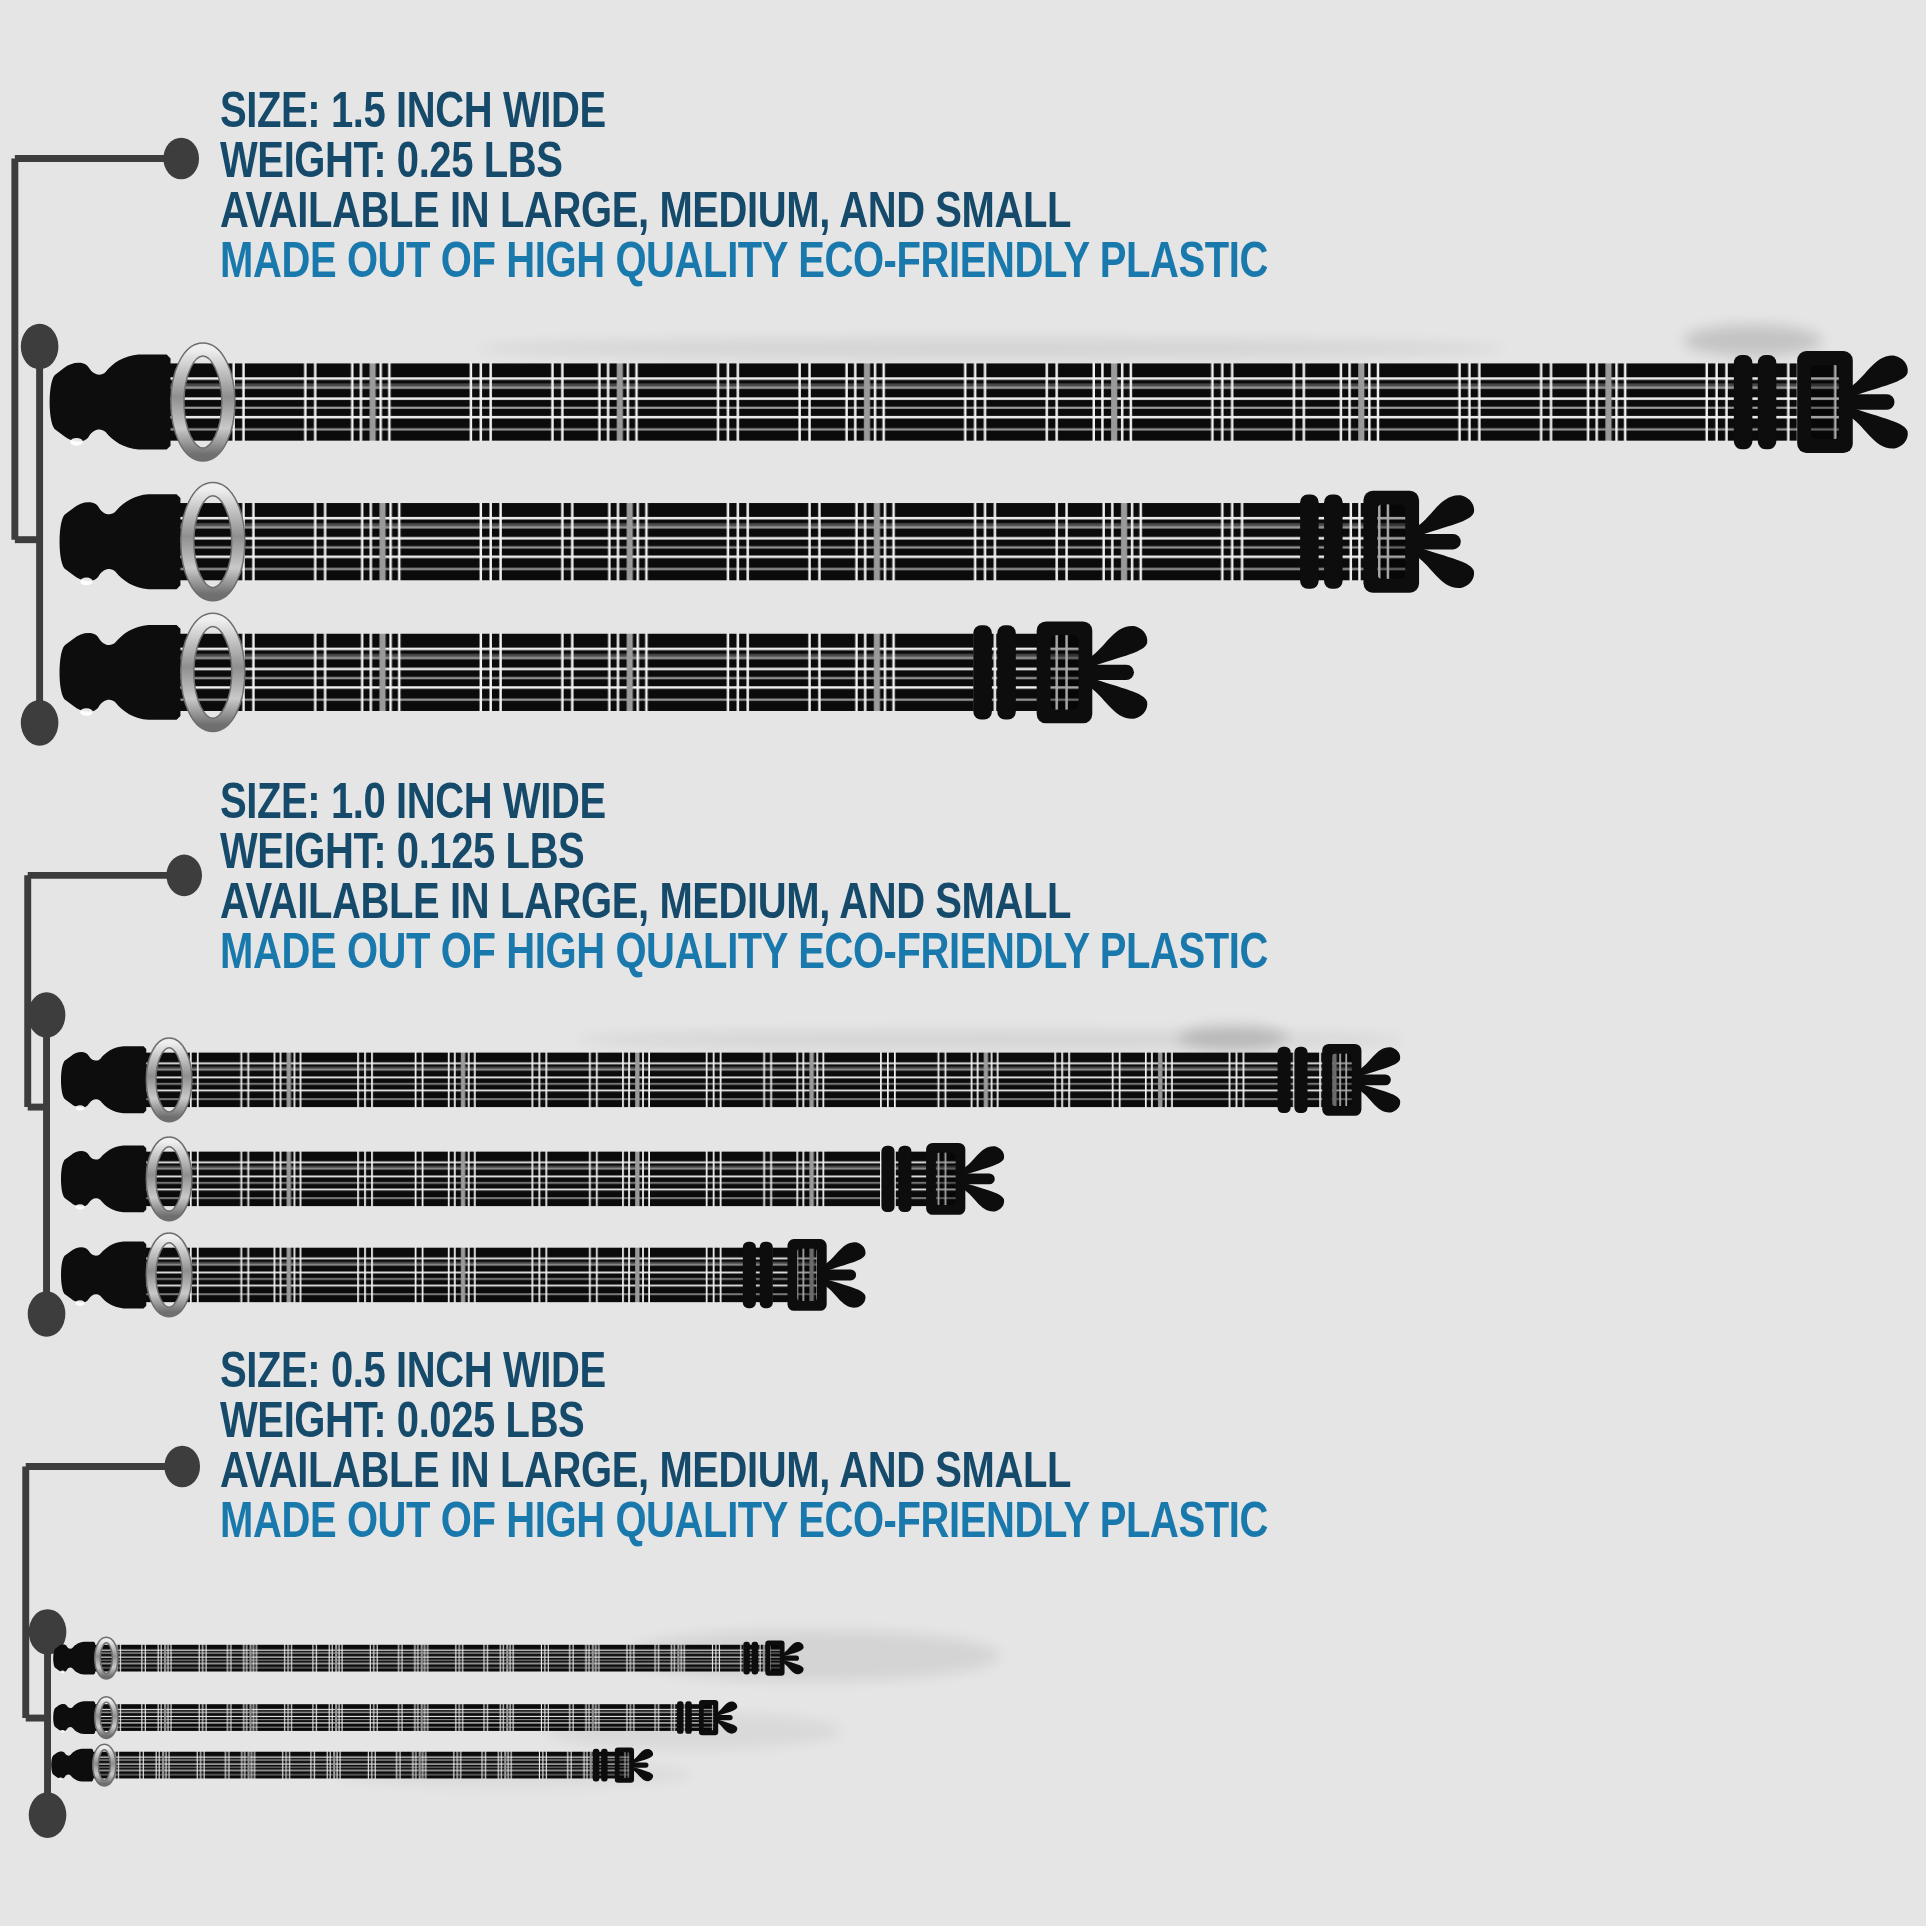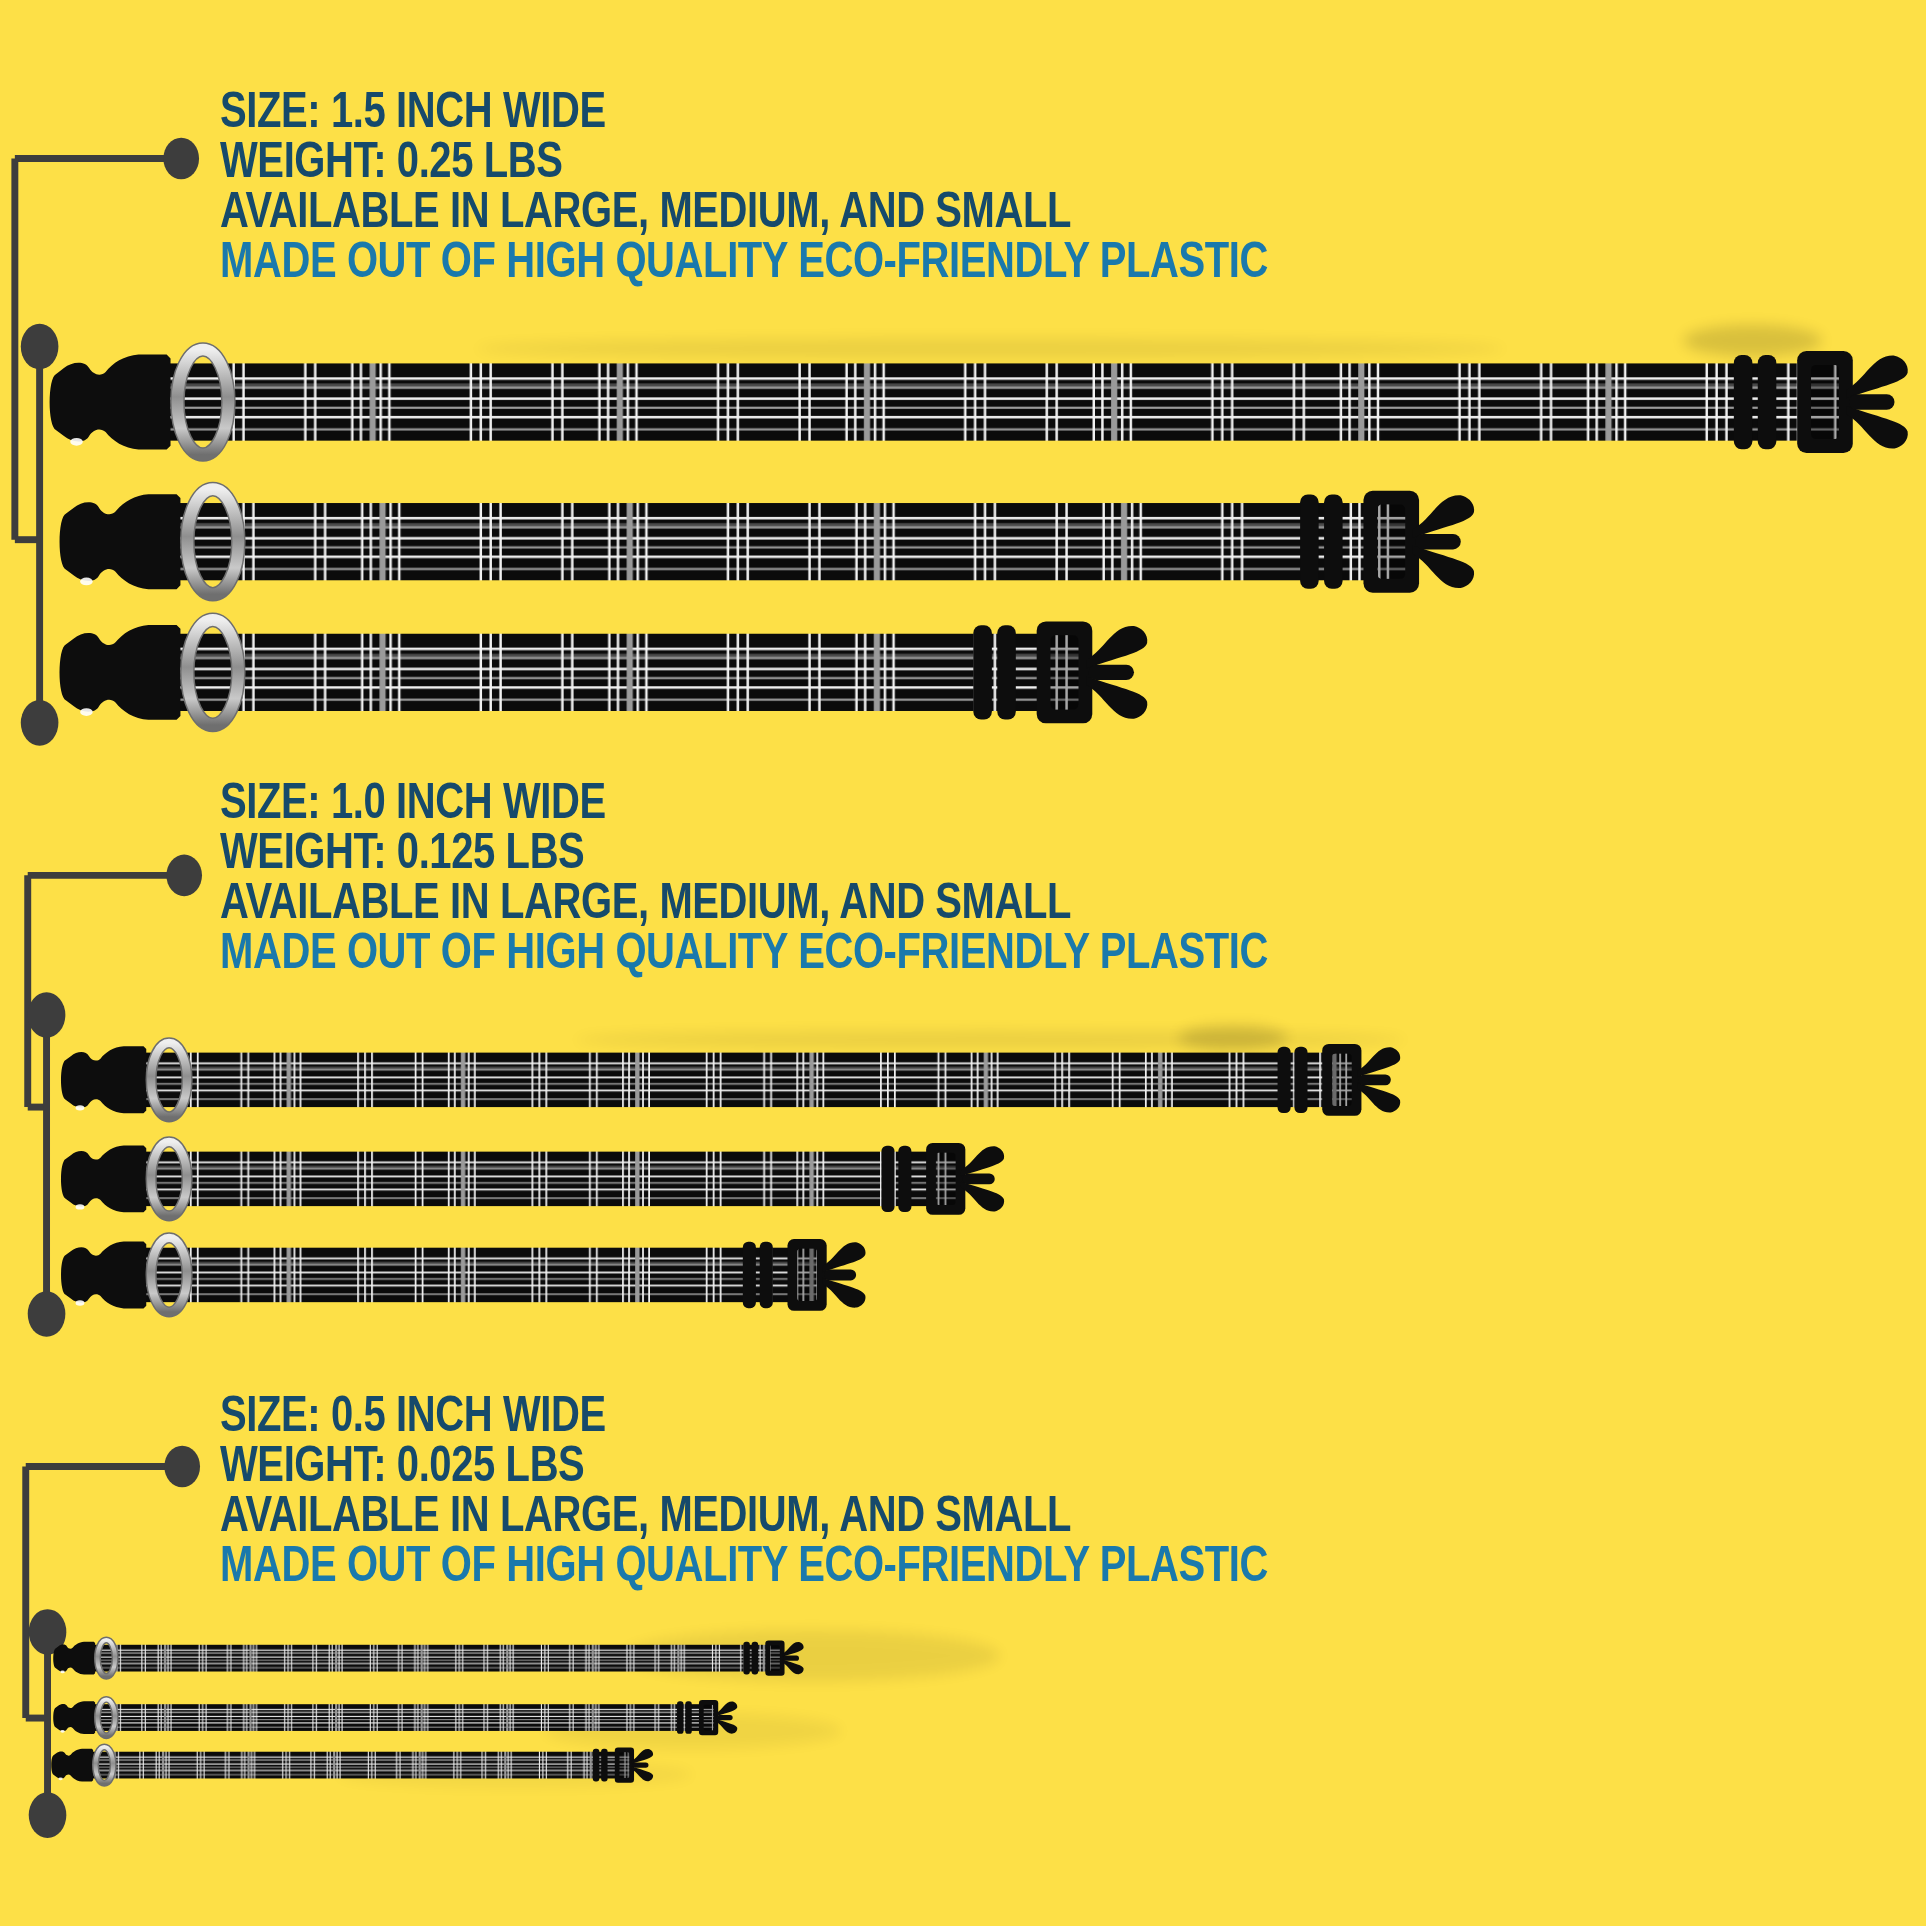--- a/index.html
+++ b/index.html
@@ -1,16 +1,16 @@
 <!DOCTYPE html>
 <html style="--heading-dark: #164a6b; --heading-accent: #1a79ac;"><head>
 <meta charset="utf-8">
 <style>
   html,body{margin:0;padding:0;background:#fff;}
-  .canvas{position:relative;width:1927px;height:1927px;background:#fde047;overflow:hidden;
+  .canvas{position:relative;width:1927px;height:1927px;background:#e5e5e5;overflow:hidden;
           font-family:"Liberation Sans", sans-serif;}
   #art{position:absolute;left:0;top:0;}
   .copy{position:absolute;left:220px;font-weight:700;font-size:50px;line-height:50px;
         color:var(--heading-dark,#164a6b);white-space:nowrap;}
   .copy .ln{transform:scaleX(0.8);transform-origin:0 50%;letter-spacing:-0.5px;}
   .copy .accent{color:var(--heading-accent,#1a79ac);}
 </style>
 </head>
 <body>
 
@@ -404,21 +404,21 @@
     <div class="ln accent">MADE OUT OF HIGH QUALITY ECO-FRIENDLY PLASTIC</div>
   </div>
 
   <div class="copy" id="copy-1" style="top: 776px;">
     <div class="ln">SIZE: 1.0 INCH WIDE</div>
     <div class="ln">WEIGHT: 0.125 LBS</div>
     <div class="ln">AVAILABLE IN LARGE, MEDIUM, AND SMALL</div>
     <div class="ln accent">MADE OUT OF HIGH QUALITY ECO-FRIENDLY PLASTIC</div>
   </div>
 
-  <div class="copy" id="copy-2" style="top: 1389px;">
+  <div class="copy" id="copy-2" style="top: 1345px;">
     <div class="ln">SIZE: 0.5 INCH WIDE</div>
     <div class="ln">WEIGHT: 0.025 LBS</div>
     <div class="ln">AVAILABLE IN LARGE, MEDIUM, AND SMALL</div>
     <div class="ln accent">MADE OUT OF HIGH QUALITY ECO-FRIENDLY PLASTIC</div>
   </div>
 
 </div>
 
 
 </body></html>

